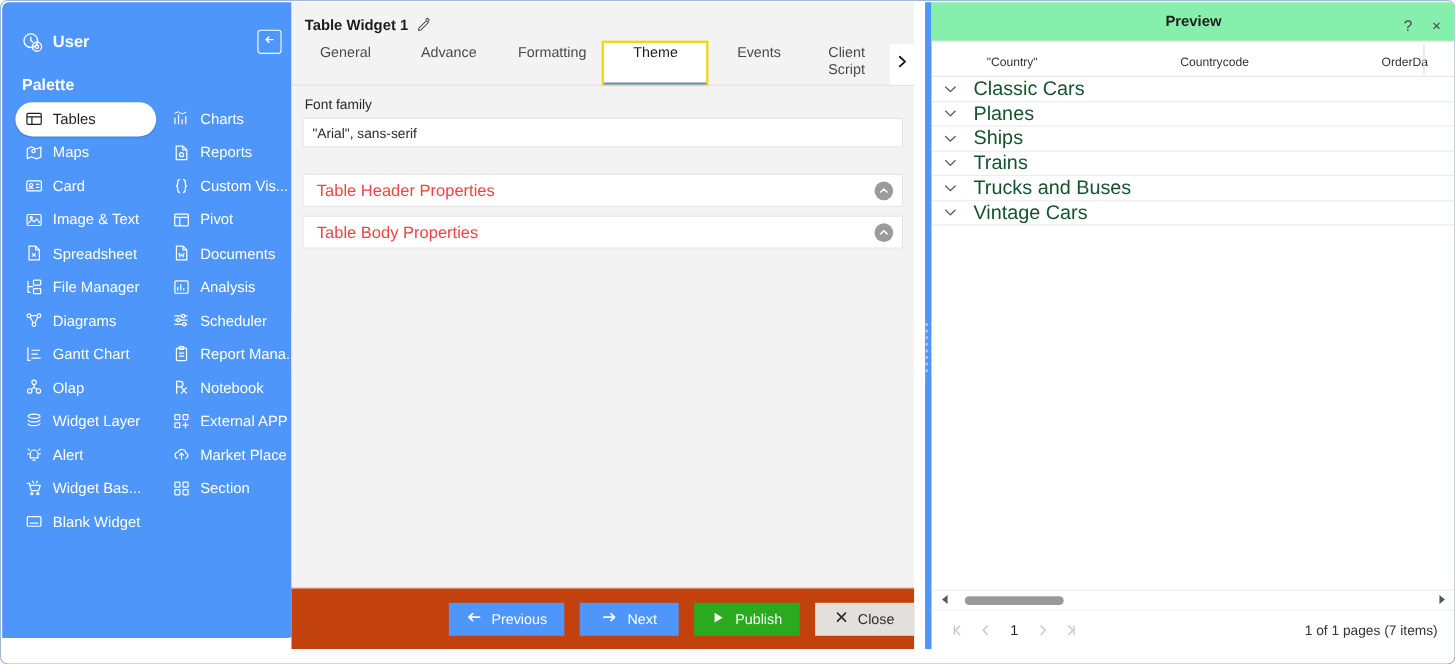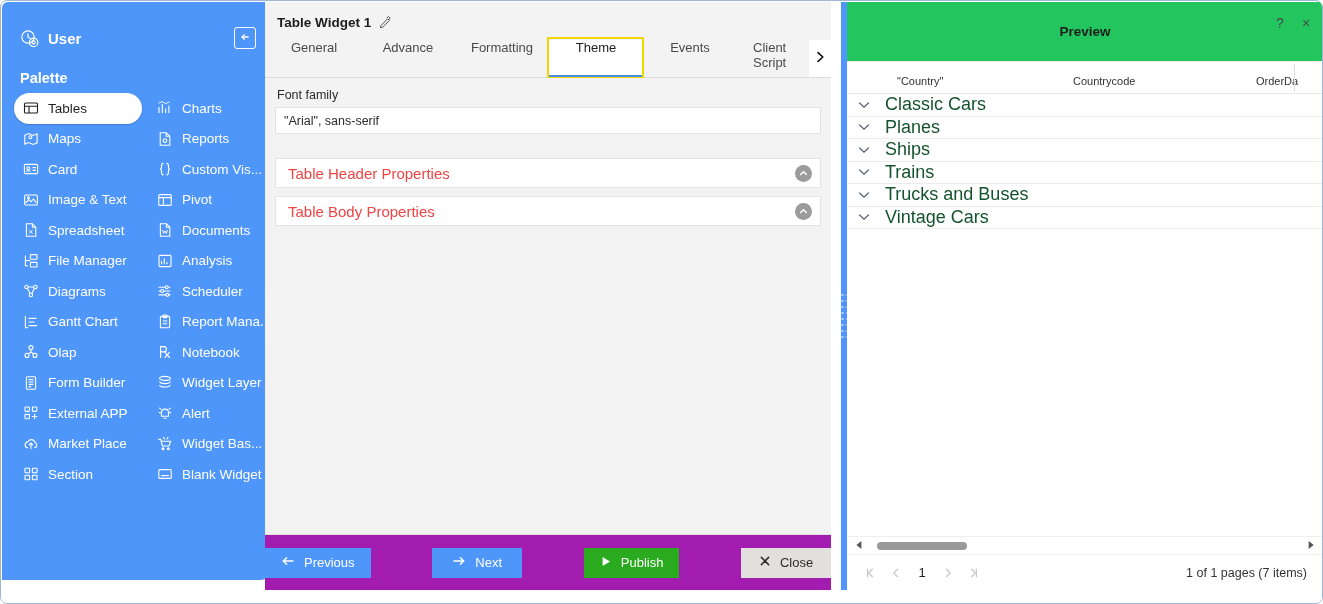--- a/index.html
+++ b/index.html
@@ -172,23 +172,23 @@
   }
   .accordion .acc-title { font-size:15px; color:#ef4444; }
   .acc-toggle {
     width:17px; height:17px; border-radius:50%;
     background:#9b9b9b;
     display:flex; align-items:center; justify-content:center;
   }
 
   #main-footer {
     height:56px;
-    background:#a21caf;
+    background:#c2410c;
     border-top:1px solid #e0e0e0;
-    display:flex; align-items:center; justify-content:space-between;
+    display:flex; align-items:center; justify-content:flex-end;
     gap:14px;
   }
   .footer-btn {
     height:30px; min-width:90px;
     display:flex; align-items:center; justify-content:center; gap:9px;
     font-size:13px; color:#ffffff;
     cursor:pointer;
     padding:0 16px;
     border:none;
   }
@@ -212,22 +212,22 @@
   }
 
   
   #preview-panel {
     position:absolute; left:846px; top:1px;
     width:476px; height:588px;
     background:#ffffff;
     display:flex; flex-direction:column;
   }
   #preview-titlebar {
-    height:60px;
-    background:#22c55e;
+    height:36px;
+    background:#86efac;
     display:flex; align-items:center; justify-content:center;
     position:relative;
     border-bottom:1px solid #ececec;
   }
   #preview-title { font-size:13.5px; font-weight:bold; color:#1d1d1d; }
   #win-controls {
     position:absolute; right:10px; top:0; height:42px;
     display:flex; align-items:center; gap:12px;
   }
   .win-btn { cursor:pointer; color:#4a4a4a; font-size:14px; line-height:1;
@@ -514,29 +514,20 @@
       <div class="palette-item">
         <span class="p-ico">
           <svg width="16" height="16" viewBox="0 0 16 16" fill="none" stroke="#ffffff" stroke-width="1.15" stroke-linecap="round">
               <path d="M3.6 13.4V2.6h3.2a2.6 2.6 0 0 1 0 5.2H3.6"></path>
               <path d="M8 8.4 L12.4 13.4M12.4 8.4 L8 13.4"></path>
             </svg>
         </span>
         <span>Notebook</span>
       </div>
 
-      <div class="palette-item">
-        <span class="p-ico">
-          <svg width="16" height="16" viewBox="0 0 16 16" fill="none" stroke="#ffffff" stroke-width="1.1">
-              <rect x="3.4" y="1.8" width="9.2" height="12.4" rx="1"></rect>
-              <path d="M5.6 4.6h4.8M5.6 7h4.8M5.6 9.4h4.8M5.6 11.6h2.6"></path>
-            </svg>
-        </span>
-        <span>Form Builder</span>
-      </div>
       <div class="palette-item">
         <span class="p-ico">
           <svg width="16" height="16" viewBox="0 0 16 16" fill="none" stroke="#ffffff" stroke-width="1.1">
               <ellipse cx="8" cy="3.4" rx="5.4" ry="2"></ellipse>
               <path d="M2.6 6.6c0 1.1 2.4 2 5.4 2s5.4-.9 5.4-2"></path>
               <path d="M2.6 10c0 1.1 2.4 2 5.4 2s5.4-.9 5.4-2"></path>
             </svg>
         </span>
         <span>Widget Layer</span>
       </div>

